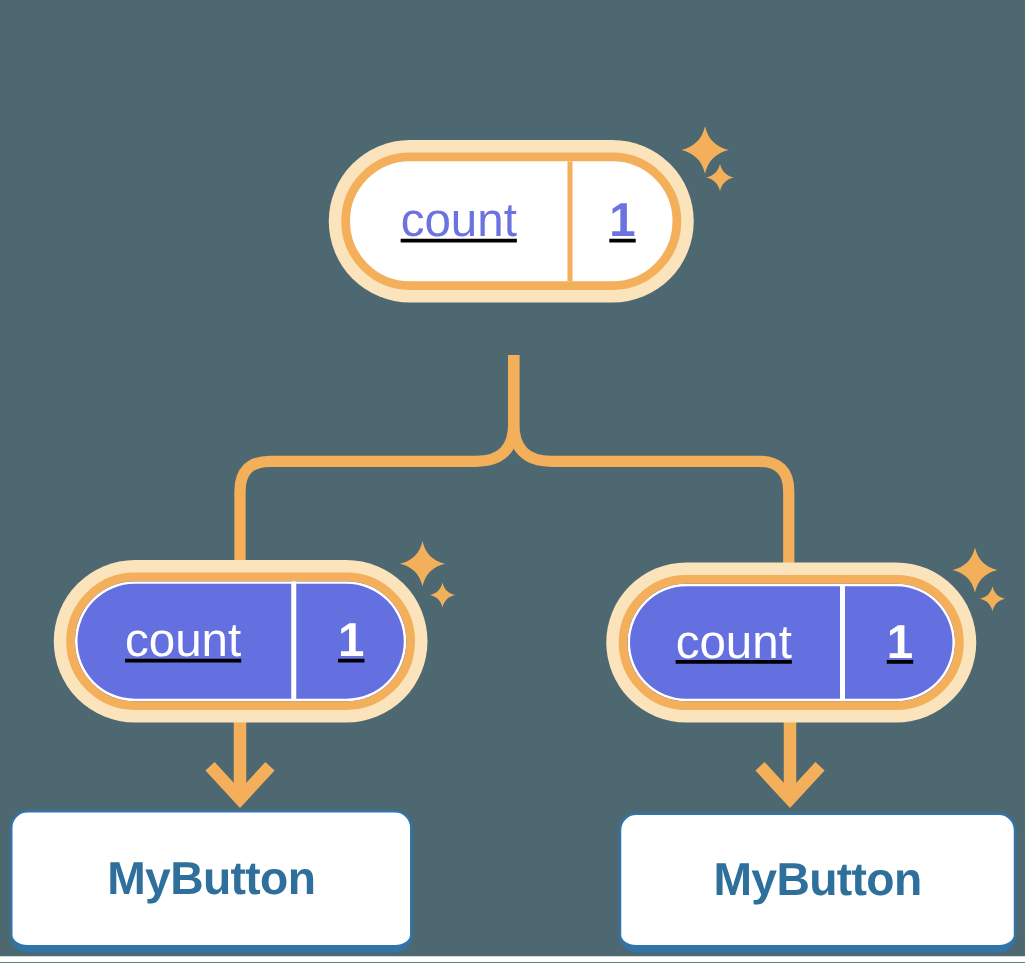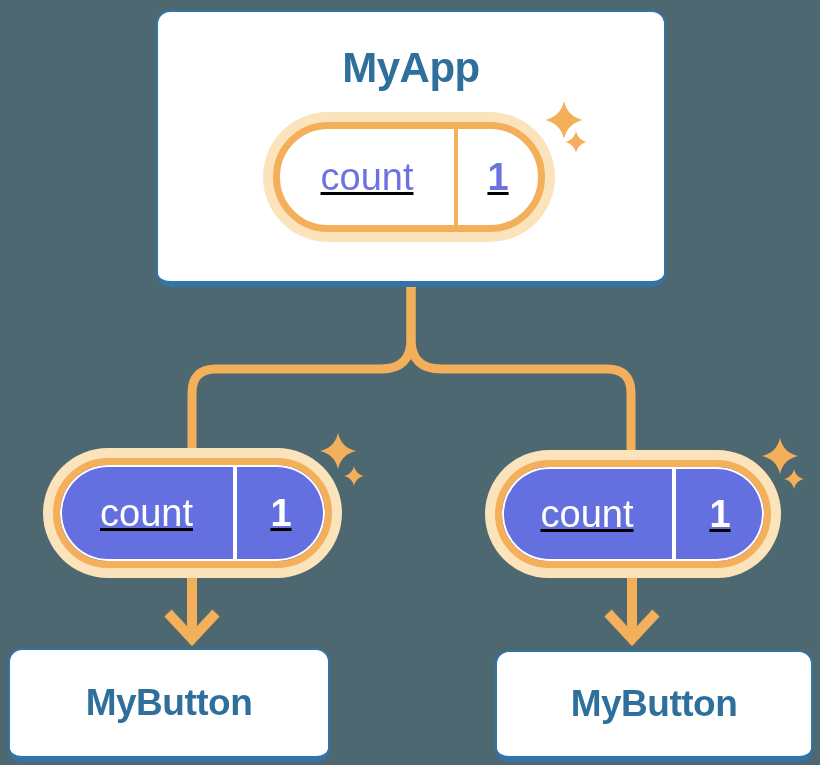--- a/index.html
+++ b/index.html
@@ -63,23 +63,20 @@
     <g>
       <path class="arrow" d="M192 574 L192 634"></path>
       <path class="arrow" d="M168 613 L192 639 L216 613"></path>
     </g>
     <g>
       <path class="arrow" d="M632 574 L632 634"></path>
       <path class="arrow" d="M608 613 L632 639 L656 613"></path>
     </g>
   </svg>
 
-  <div class="card card-root">
-    <div class="card-title">MyApp</div>
-  </div>
 
   <div class="pill light pill-root">
     <div class="pill-inner">
       <div class="pill-label">count</div>
       <div class="pill-divider"></div>
       <div class="pill-value">1</div>
     </div>
   </div>
   <svg class="sparkle" style="left:545px;top:101px" width="38" height="38" viewBox="0 0 24 24">
     <path fill="currentColor" d="M12 0C13.5 6.5 17.5 10.5 24 12 17.5 13.5 13.5 17.5 12 24 10.5 17.5 6.5 13.5 0 12 6.5 10.5 10.5 6.5 12 0Z"></path>

